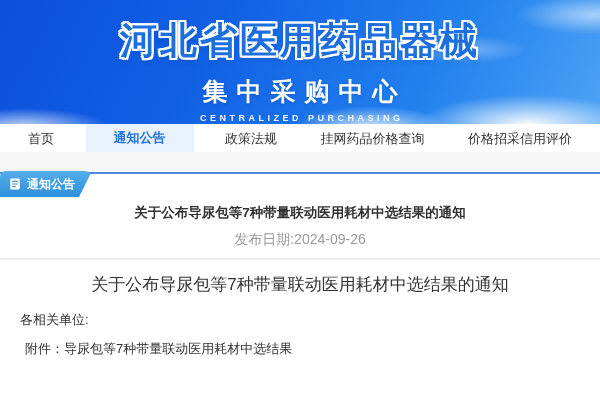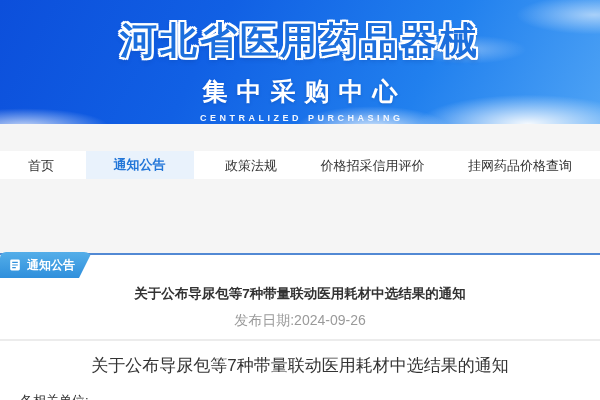--- a/index.html
+++ b/index.html
@@ -2,21 +2,21 @@
 <html><head>
 <meta charset="utf-8">
 <style>
   * { margin: 0; padding: 0; box-sizing: border-box; }
   html, body {
     width: 600px; height: 400px;
     font-family: "Liberation Sans", "DejaVu Sans", sans-serif;
     background: #f5f5f5;
     overflow: hidden;
   }
-  .page { width: 600px; height: 400px; display: flex; flex-direction: column; gap: 27px; }
+  .page { width: 600px; height: 400px; display: flex; flex-direction: column; }
 
   
   .banner {
     height: 124px; flex: 0 0 124px;
     display: flex; flex-direction: column; align-items: center;
     padding-top: 16px;
     background:
       radial-gradient(ellipse 170px 45px at 88% 100%, rgba(255,255,255,0.95), rgba(255,255,255,0) 65%),
       radial-gradient(ellipse 120px 35px at 62% 104%, rgba(255,255,255,0.85), rgba(255,255,255,0) 65%),
       radial-gradient(ellipse 130px 28px at 4% 102%, rgba(255,255,255,0.75), rgba(255,255,255,0) 65%),
@@ -129,22 +129,22 @@
   <div class="banner">
     <div class="banner-title">河北省医用药品器械</div>
     <div class="banner-subtitle">集中采购中心</div>
     <div class="banner-en">CENTRALIZED PURCHASING</div>
   </div>
 
   <div class="nav">
     <div class="nav-item">首页</div>
     <div class="nav-item active">通知公告</div>
     <div class="nav-item">政策法规</div>
+    <div class="nav-item">挂网药品价格查询</div>
     <div class="nav-item">价格招采信用评价</div>
-    <div class="nav-item">挂网药品价格查询</div>
   </div>
 
   <div class="gap"></div>
 
   <div class="content">
 
     <div class="crumb-badge">
       <span class="crumb-icon">
         <svg viewBox="0 0 12 12" width="12" height="12">
           <rect x="1.2" y="0.6" width="9.6" height="10.8" rx="1.4" fill="#ffffff"></rect>

